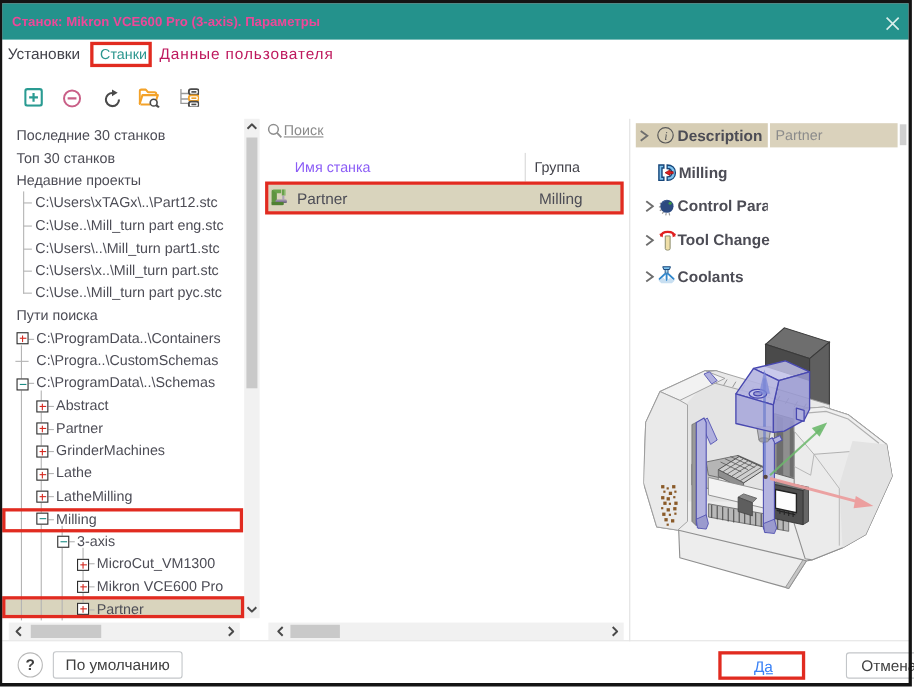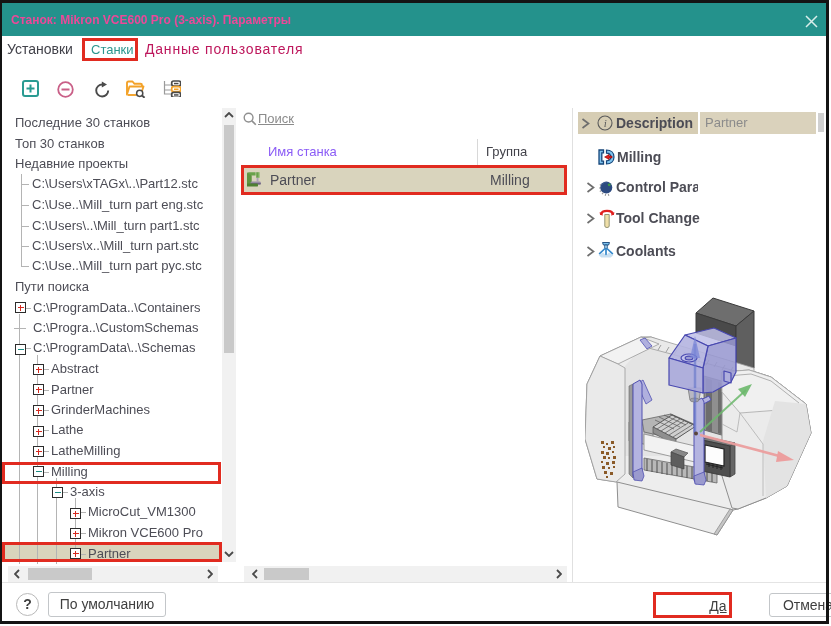--- a/index.html
+++ b/index.html
@@ -333,16 +333,16 @@
   <path d="M5.5 1.5 H12.5 L11.6 4 H6.4 Z" fill="#7ec3ee" stroke="#16467a" stroke-width="0.9"></path>
   <path d="M7.7 4 h2.6 v3.4 h-2.6 Z" fill="#a8d8f4" stroke="#16467a" stroke-width="0.8"></path>
   <path d="M7.5 8 L2.6 12.6 M9 8.2 L9 13.8 M10.5 8 L15.4 12.6" stroke="#3388cc" stroke-width="1.7" stroke-linecap="round"></path>
   <path d="M1.6 14 L6 11.5 L9 14.5 L12 11.5 L16.4 14 L13.8 16.6 H4.2 Z" fill="#c2dcf0" opacity="0.9"></path>
 </svg>
 <div class="trow bold" style="left:616px; top:241px;">Coolants</div>
 
 <div class="abs" style="left:2px; top:582px; width:825px; height:1px; background:#e4e4e4;"></div>
 <div class="btn" style="left:16px; top:593px; width:23px; height:23px; border-radius:50%; font-weight:bold; font-size:14px; line-height:21px; border-color:#b9b9b9;">?</div>
 <div class="btn" style="left:48px; top:592px; width:118px; height:25px; line-height:23px;">По умолчанию</div>
-<div class="abs" style="left:688px; top:596px; width:60px; height:20px; line-height:20px; font-size:14px; color:#404040; text-align:center;"><u>Да</u></div>
+<div class="abs" style="left:664px; top:596px; width:60px; height:20px; line-height:20px; font-size:14px; color:#3b82f6; text-align:center;"><u>Да</u></div>
 <div class="redbox" style="left:653px; top:592px; width:79px; height:26px;"></div>
 <div class="btn" style="left:737px; top:593px; width:78px; height:24px; line-height:22px;margin-left:32px;">Отмена</div>
 <div id="frame" class="abs"></div>
 
 </body></html>

